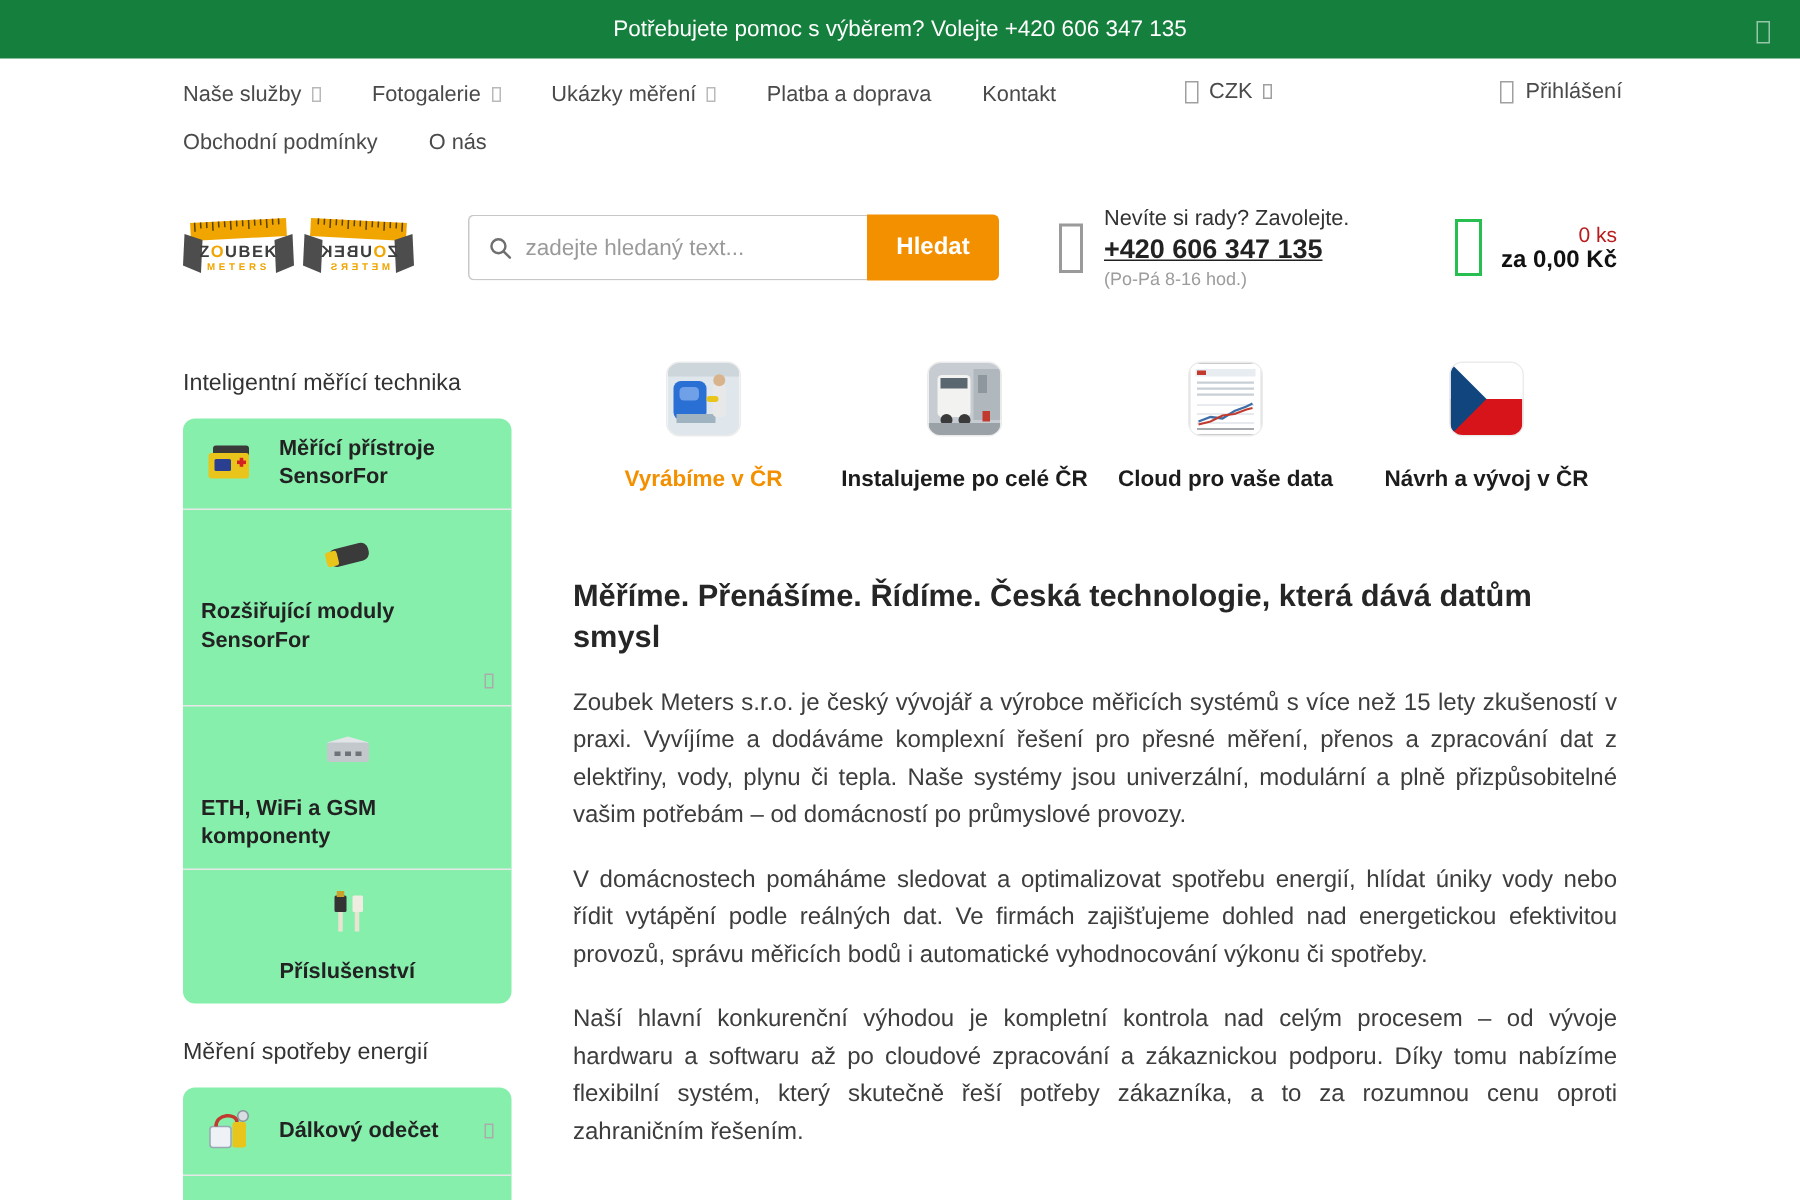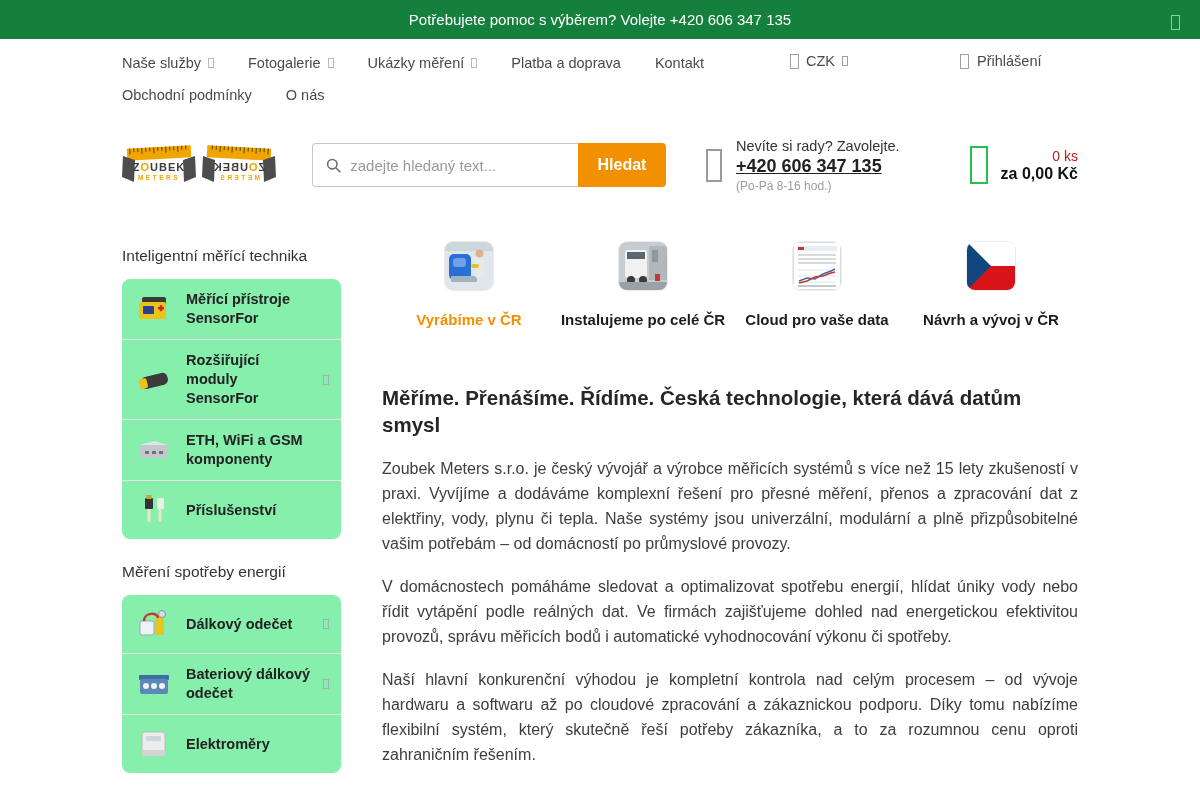--- a/index.html
+++ b/index.html
@@ -20,21 +20,21 @@
   .tofu.xs { width:6px; height:10px; }
   .tofu.sm { width:9px; height:15px; }
   .tofu.phone-sz { width:16px; height:33px; border-width:2px; }
   .tofu.cart-sz { width:18px; height:38px; border-width:2px; }
   
   .nav { padding:8px 0 6px 122px; position:relative; }
   .nav-row { display:flex; align-items:center; gap:34px; height:32px; font-size:14.5px; color:#4a4a4a; }
   .nav-item { display:flex; align-items:center; gap:7px; cursor:pointer; white-space:nowrap; }
   .nav-item .tofu { color:#b9b9b9; }
   .nav-currency { position:absolute; left:790px; top:14px; display:flex; align-items:center; gap:7px; color:#4a4a4a; font-size:14.5px; cursor:pointer; }
-  .nav-login { position:absolute; left:960px; top:14px; display:flex; align-items:center; gap:8px; color:#4a4a4a; font-size:14.5px; cursor:pointer; }
+  .nav-login { position:absolute; left:1000px; top:14px; display:flex; align-items:center; gap:8px; color:#4a4a4a; font-size:14.5px; cursor:pointer; }
   .nav-currency .tofu, .nav-login .tofu { color:#9f9f9f; }
   
   .header { display:flex; align-items:center; padding:0 122px; height:96px; }
   .logo { display:flex; gap:6px; align-items:center; flex:none; cursor:pointer; }
   .logo svg { display:block; }
   .logo .mirrored { transform:scaleX(-1); }
   .search { display:flex; height:44px; margin-left:36px; flex:none; }
   .search-box { width:266px; border:1px solid #c8c8c8; border-right:none; border-radius:4px 0 0 4px; display:flex; align-items:center; padding:0 13px; gap:9px; background:#fff; }
   .search-box input { border:none; outline:none; font-size:15px; color:#555; width:100%; font-family:"Liberation Sans",sans-serif; }
   .search-box input::placeholder { color:#9a9a9a; }
@@ -50,21 +50,21 @@
   .cart-count { font-size:14px; color:#b91c1c; }
   .cart-total { font-size:16px; font-weight:bold; color:#111; margin-top:1px; }
   
   .content { display:flex; padding:0 122px; gap:41px; margin-top:26px; }
   .sidebar { width:219px; flex:none; }
   .main { flex:1; min-width:0; }
   
   .side-heading { font-size:15.5px; color:#333; font-weight:400; margin:8px 0 14px; }
   .cat-card { background:#86efac; border-radius:8px; overflow:hidden; margin-bottom:24px; }
   .cat-row { display:flex; align-items:center; gap:12px; padding:11px 12px; cursor:pointer; }
-  .cat-row + .cat-row { border-top:1px solid #e7e7e7; }
+  .cat-row + .cat-row { border-top:1px solid #e7e7e7;flex-direction:column; }
   .cat-icon { width:40px; height:36px; flex:none; }
   .cat-label { font-weight:bold; font-size:14.5px; color:#222; line-height:19px; }
   .cat-chevron { margin-left:auto; color:#ababab; flex:none; }
   
   .features { display:grid; grid-template-columns:repeat(4,1fr); text-align:center; padding-top:3px; }
   .feature-img { width:48px; height:48px; border-radius:8px; overflow:hidden; margin:0 auto; box-shadow:0 0 0 1px rgba(0,0,0,.08); }
   .feature-label { font-weight:bold; font-size:15px; color:#1c1c1c; margin-top:21px; }
   .feature:first-child .feature-label { color:#f39000; }
   
   .headline { font-size:20.5px; font-weight:bold; color:#262626; line-height:27px; margin-top:56px; }

